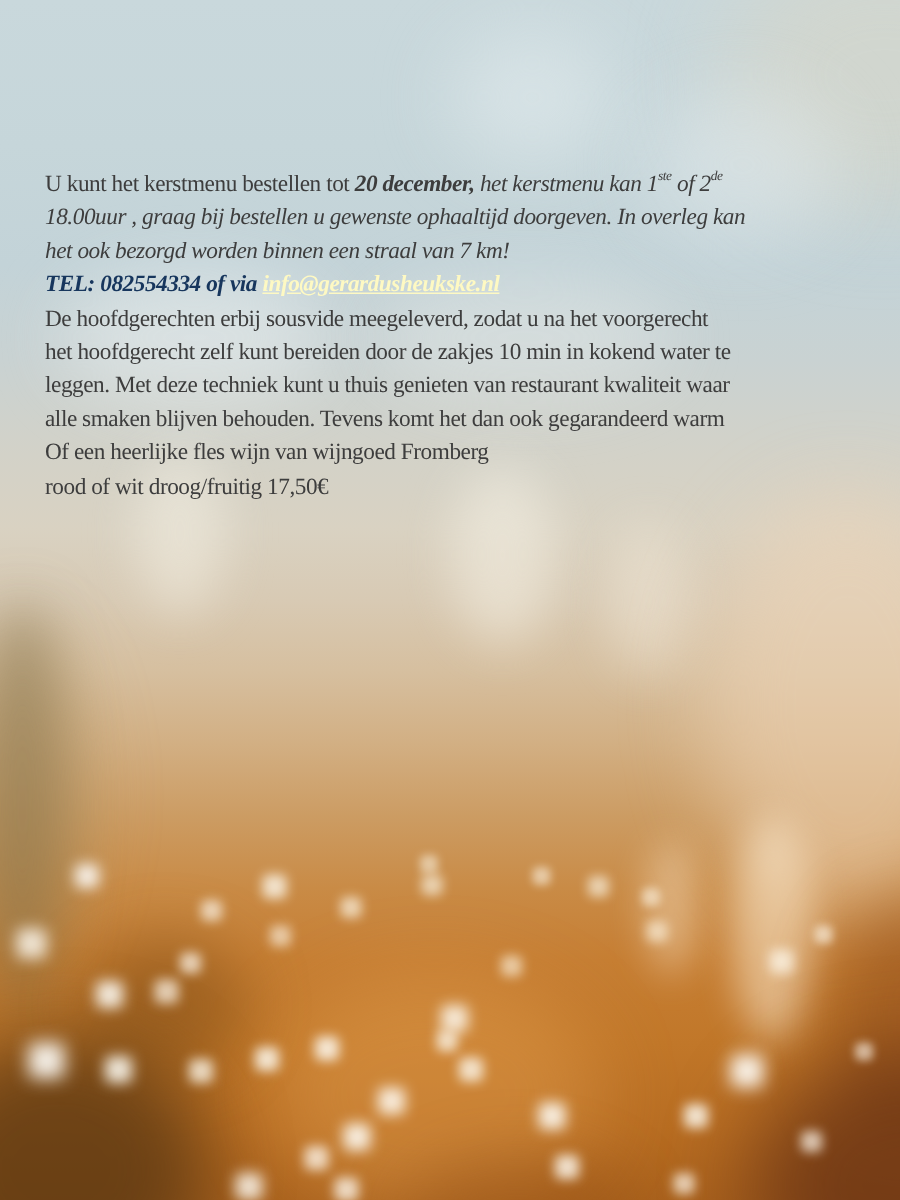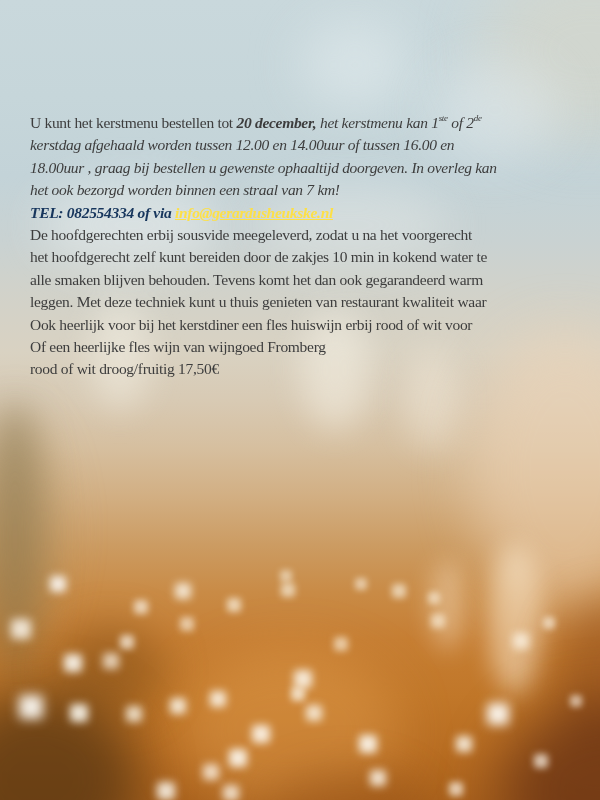--- a/index.html
+++ b/index.html
@@ -67,21 +67,21 @@
   .content p{margin:0;}
   .line{display:block;white-space:nowrap;}
   .it{font-style:italic;}
   .bi{font-style:italic;font-weight:bold;}
   .p-intro{margin-bottom:11px;}
   .p-tel{margin-bottom:8px;color:#17365d;font-weight:bold;font-style:italic;}
   .p-sousvide{margin-bottom:58px;}
   .p-house{margin-bottom:11px;}
   .p-fromberg{margin-bottom:40px;}
   .sp{font-size:9px;line-height:0;position:relative;top:-1px;}
-  .link{color:#fde047;text-decoration:underline;cursor:pointer;}
+  .link{color:#fef9c3;text-decoration:underline;cursor:pointer;}
 </style>
 </head>
 <body>
 
 <div class="photo">
   <div class="bg-base"></div>
 
   <div class="haze" style="left:480px;top:-40px;width:220px;height:180px;background:rgba(216,213,196,.55);filter:blur(30px);"></div>
   <div class="haze" style="left:300px;top:20px;width:110px;height:90px;background:rgba(232,240,242,.5);filter:blur(25px);"></div>
   <div class="haze" style="left:430px;top:60px;width:130px;height:100px;background:rgba(230,238,240,.45);filter:blur(25px);"></div>
@@ -101,38 +101,36 @@
   <div class="haze" style="left:555px;top:600px;width:100px;height:160px;background:rgba(140,74,24,.5);filter:blur(22px);"></div>
   <div class="haze" style="left:500px;top:700px;width:220px;height:180px;background:rgba(96,44,18,.7);filter:blur(28px);"></div>
   <div class="haze" style="left:270px;top:770px;width:150px;height:80px;background:rgba(150,82,22,.45);filter:blur(20px);"></div>
 
   <div class="dots"></div>
 
   <div class="content">
 
     <p class="p-intro">
       <span class="line"><span>U kunt het kerstmenu bestellen tot </span><span class="bi">20 december,</span><span class="it"> het kerstmenu kan 1</span><sup class="sp it">ste</sup><span class="it"> of 2</span><sup class="sp it">de</sup></span>
-      <span class="line it">kerstdag afgehaald worden tussen 12.00 en 14.00uur of tussen 16.00 en</span>
       <span class="line it">18.00uur , graag bij bestellen u gewenste ophaaltijd doorgeven. In overleg kan</span>
       <span class="line it">het ook bezorgd worden binnen een straal van 7 km!</span>
     </p>
 
     <p class="p-tel">
       <span class="line"><span>TEL: 082554334 of via </span><span class="link">info@gerardusheukske.nl</span></span>
     </p>
 
     <p class="p-sousvide">
       <span class="line">De hoofdgerechten erbij sousvide meegeleverd, zodat u na het voorgerecht</span>
       <span class="line">het hoofdgerecht zelf kunt bereiden door de zakjes 10 min in kokend water te</span>
+      <span class="line">leggen. Met deze techniek kunt u thuis genieten van restaurant kwaliteit waar</span>
       <span class="line">alle smaken blijven behouden. Tevens komt het dan ook gegarandeerd warm</span>
-      <span class="line">leggen. Met deze techniek kunt u thuis genieten van restaurant kwaliteit waar</span>
     </p>
 
     <p class="p-house">
-      <span class="line">Ook heerlijk voor bij het kerstdiner een fles huiswijn erbij rood of wit voor</span>
     </p>
 
     <p class="p-fromberg">
       <span class="line">Of een heerlijke fles wijn van wijngoed Fromberg</span>
       <span class="line">rood of wit droog/fruitig 17,50€</span>
     </p>
 
 
   </div>
 </div>

